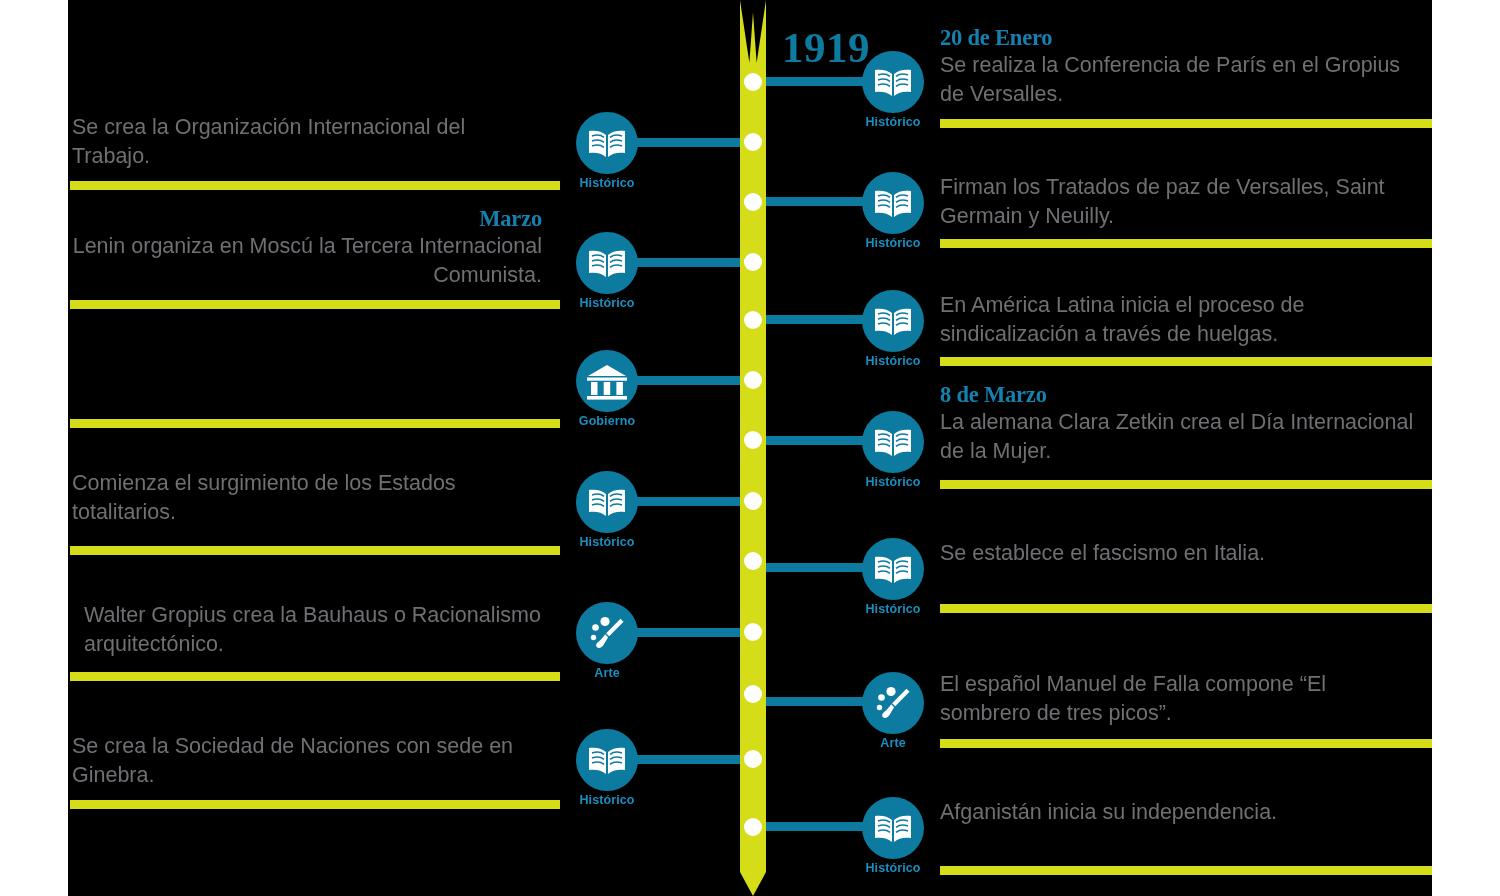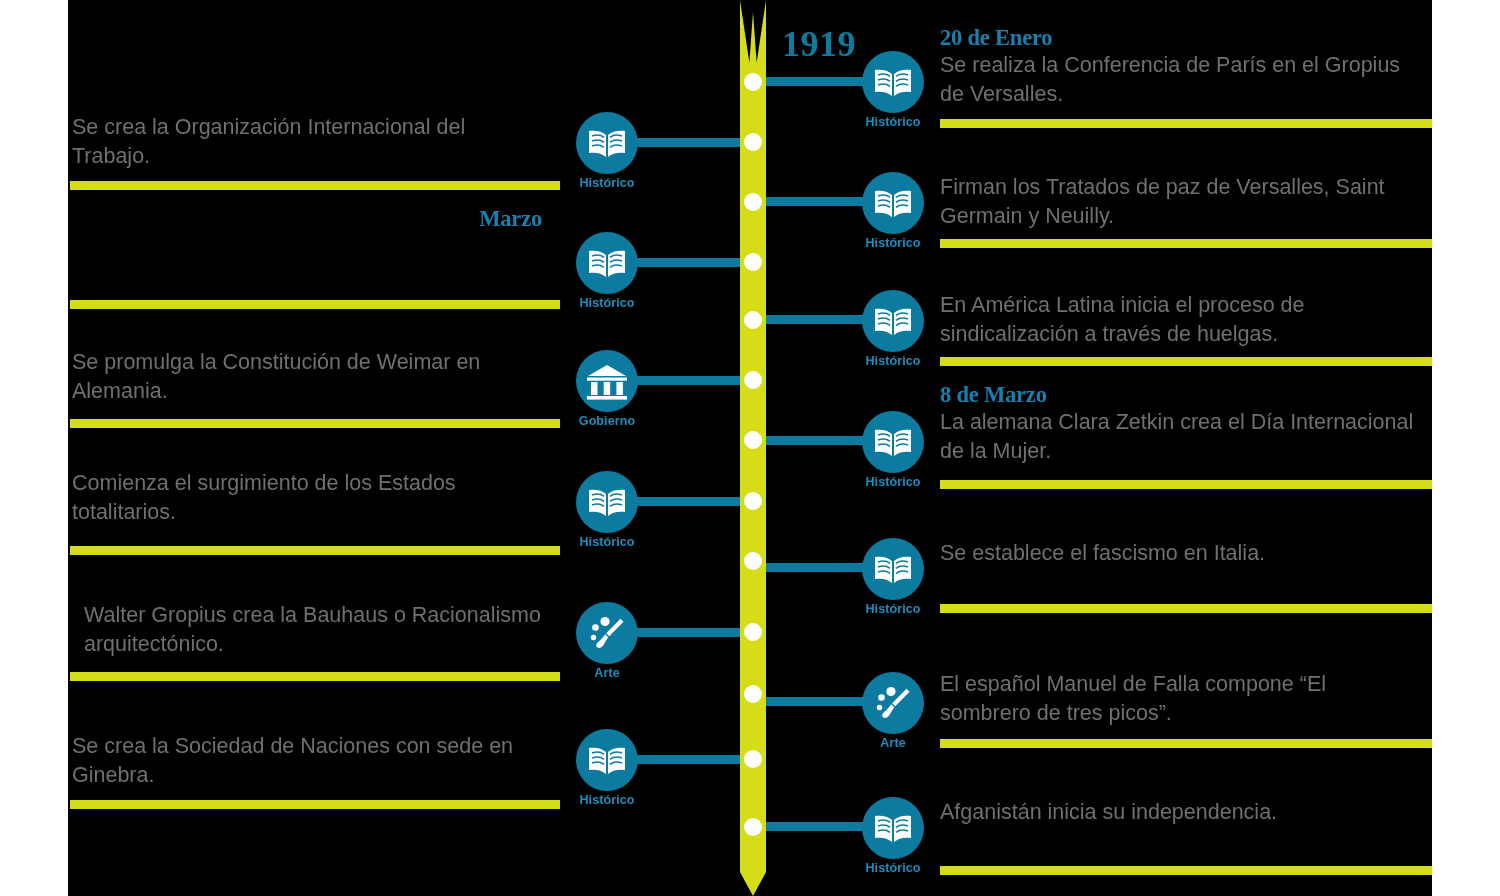--- a/index.html
+++ b/index.html
@@ -126,21 +126,21 @@
   }
 
   
   .year {
     position: absolute;
     left: 782px;
     top: 23px;
     color: #0d7ba0;
     font-family: "Liberation Serif", serif;
     font-weight: bold;
-    font-size: 36px;
+    font-size: 43px;
     letter-spacing: 0.5px;
     z-index: 6;
   }
 </style>
 </head>
 <body>
 
 <div id="canvas">
 
   <div class="black-panel"></div>
@@ -162,43 +162,41 @@
         <path d="M46 29 C42 27.6 37 28 34 30.3"></path>
         <path d="M46 34 C42 32.6 37 33 34 35.3"></path>
       </g>
     </svg>
     <span class="cat">Histórico</span>
   </div>
   <div class="conn" style="left:636px; top:138px; width:116px;"></div>
 
   <div class="entry-text" style="left:72px; top:205px; width:470px;text-align:right;">
     <span class="date">Marzo</span>
+    <span class="body">Lenin organiza en Moscú la Tercera Internacional Comunista.</span>
   </div>
   <div class="rule" style="left:70px; top:300px; width:490px;"></div>
   <div class="badge" style="left:576px; top:232px;">
     <div class="disc"></div>
     <svg class="glyph" viewBox="0 0 62 62">
       <path fill="#ffffff" d="M13 19 C19 18 26 19 30 23 L30 45 C26 41 19 40 13 41 Z"></path>
       <path fill="#ffffff" d="M49 19 C43 18 36 19 32 23 L32 45 C36 41 43 40 49 41 Z"></path>
       <g stroke="#0d7ba0" stroke-width="1.6" fill="none">
         <path d="M16 24 C20 22.6 25 23 28 25.3"></path>
         <path d="M16 29 C20 27.6 25 28 28 30.3"></path>
         <path d="M16 34 C20 32.6 25 33 28 35.3"></path>
         <path d="M46 24 C42 22.6 37 23 34 25.3"></path>
         <path d="M46 29 C42 27.6 37 28 34 30.3"></path>
         <path d="M46 34 C42 32.6 37 33 34 35.3"></path>
       </g>
     </svg>
     <span class="cat">Histórico</span>
   </div>
   <div class="conn" style="left:636px; top:258px; width:116px;"></div>
 
-  <div class="entry-text" style="left:72px; top:348px; width:470px;">
-    <span class="body">Se promulga la Constitución de Weimar en Alemania.</span>
-  </div>
   <div class="rule" style="left:70px; top:419px; width:490px;"></div>
   <div class="badge" style="left:576px; top:350px;">
     <div class="disc"></div>
     <svg class="glyph" viewBox="0 0 62 62">
       <path fill="#ffffff" d="M31 15 L50 26 L12 26 Z"></path>
       <rect fill="#ffffff" x="11" y="27.5" width="40" height="3.2"></rect>
       <rect fill="#ffffff" x="15" y="32" width="6.5" height="13"></rect>
       <rect fill="#ffffff" x="27.7" y="32" width="6.5" height="13"></rect>
       <rect fill="#ffffff" x="40.4" y="32" width="6.5" height="13"></rect>
       <rect fill="#ffffff" x="11" y="46" width="40" height="3.6"></rect>

